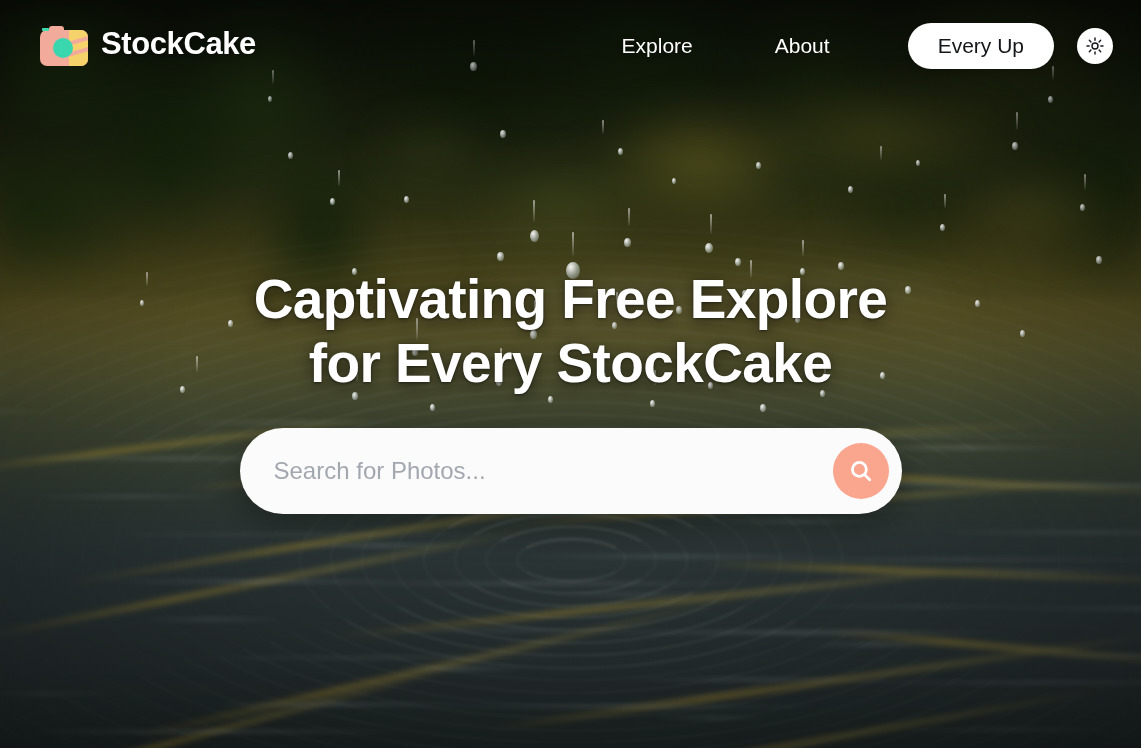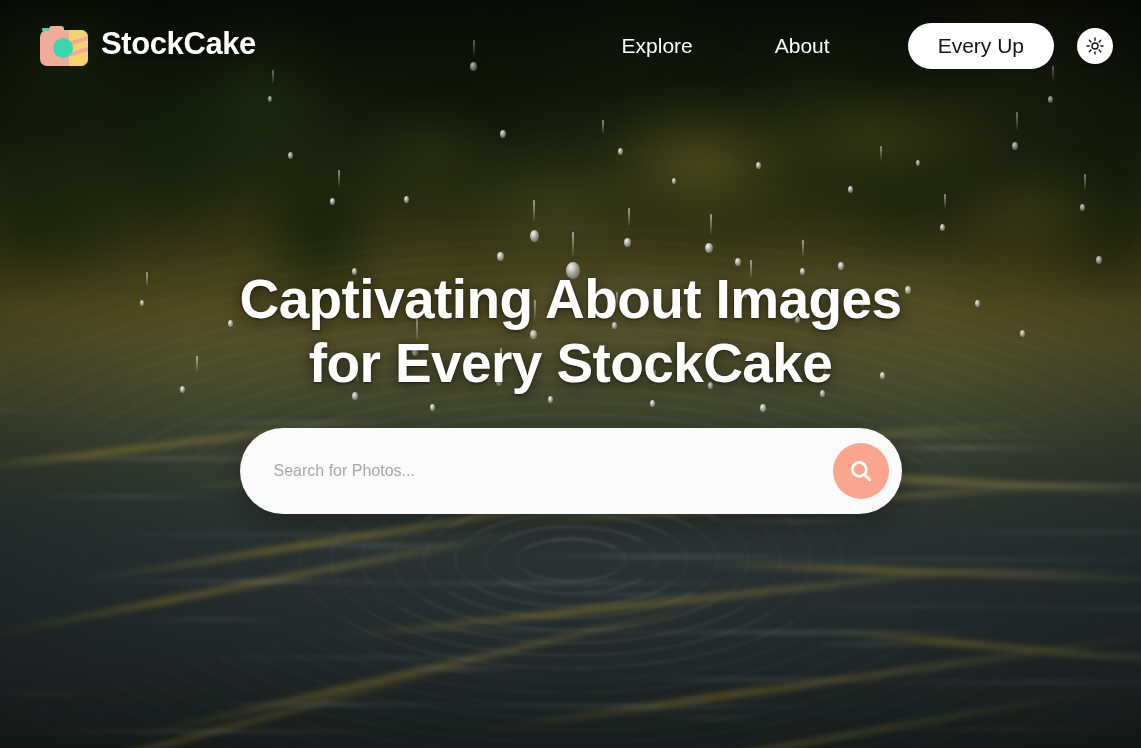--- a/index.html
+++ b/index.html
@@ -288,21 +288,21 @@
     width:662px; height:86px;
     background:#fbfbfb;
     border-radius:44px;
     box-shadow:0 10px 34px rgba(0,0,0,.35);
     display:flex; align-items:center;
   }
   .search-input {
     flex:1;
     border:none; outline:none; background:transparent;
     font-family:"Liberation Sans", sans-serif;
-    font-size:16px;
+    font-size:24px;
     color:#6d28d9;
     padding:0 92px 0 34px;
   }
   .search-input::placeholder { color:#a3a7b0; }
 
   .search-go {
     position:absolute; right:13px; top:50%;
     transform:translateY(-50%);
     width:56px; height:56px;
     border-radius:50%;
@@ -542,21 +542,21 @@
           <circle cx="12" cy="12" r="3.6"></circle>
           <path d="M12 2.4v2.6M12 19v2.6M2.4 12h2.6M19 12h2.6M5.2 5.2l1.9 1.9M16.9 16.9l1.9 1.9M18.8 5.2l-1.9 1.9M7.1 16.9l-1.9 1.9"></path>
         </svg>
       </div>
     </div>
   </div>
 
   <div class="hero-content">
 
     <h1 class="headline">
-      <span>Captivating About Images</span>
+      <span>Captivating Free Explore</span>
       <span class="l2">for Every StockCake</span>
     </h1>
 
     <div class="searchbar">
       <input class="search-input" type="text" placeholder="Search for Photos..." style="">
       <button class="search-go">
         <svg width="26" height="26" viewBox="0 0 24 24" fill="none" stroke="#ffffff" stroke-width="2.6" stroke-linecap="round">
           <circle cx="10.5" cy="10.5" r="6.4"></circle>
           <path d="M15.4 15.4L20 20"></path>
         </svg>

